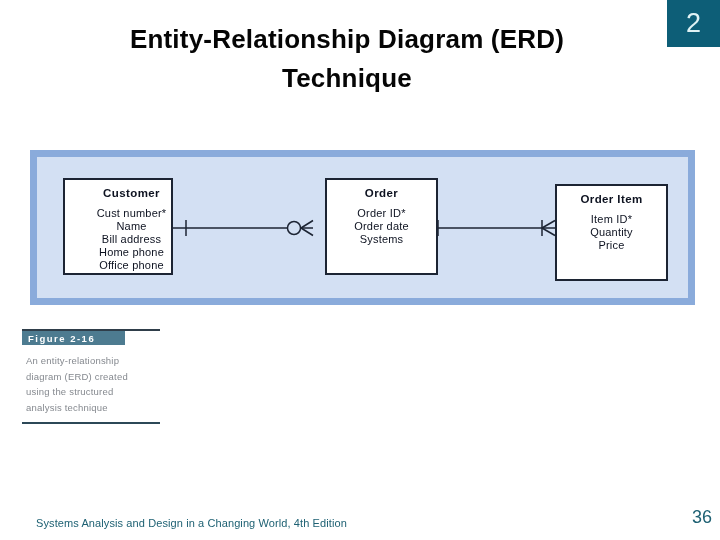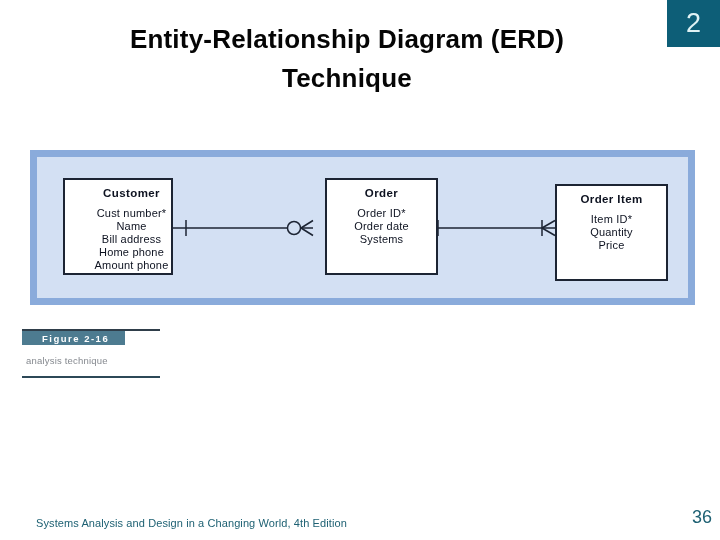--- a/index.html
+++ b/index.html
@@ -55,21 +55,21 @@
   .e-orderitem{left:518px;width:113px;margin-top:6px;}
   .connectors{position:absolute;left:0;top:0;width:651px;height:141px;pointer-events:none;}
   
   .figure{
     position:absolute;left:22px;top:329px;width:138px;
   }
   .figure .topline{width:138px;height:2px;background:#2f3e4a;}
   .figure .flabel{
     width:103px;height:14px;background:var(--figure-teal);
     color:#ffffff;font-size:9.5px;font-weight:bold;letter-spacing:1.5px;
-    display:flex;align-items:center;padding-left:20px;
+    display:flex;align-items:center;padding-left:6px;
   }
   .figure .fcap{
     margin-top:8px;margin-left:4px;color:#85898f;
     font-size:9.5px;line-height:15.5px;letter-spacing:0.2px;
   }
   .figure .bottomline{margin-top:7px;width:138px;height:2px;background:#2c4857;}
   
   .footer-text{
     position:absolute;left:8px;top:517px;
     color:var(--footer-teal);font-size:11px;letter-spacing:0.1px;margin-left:28px;
@@ -118,21 +118,21 @@
     </g>
   </svg>
 
   <div class="entity e-customer">
     <div class="etitle">Customer</div>
     <div class="attrs">
       <div class="attr">Cust number*</div>
       <div class="attr">Name</div>
       <div class="attr">Bill address</div>
       <div class="attr">Home phone</div>
-      <div class="attr">Amount phone</div>
+      <div class="attr">Office phone</div>
     </div>
   </div>
 
   <div class="entity e-order">
     <div class="etitle">Order</div>
     <div class="attrs">
       <div class="attr">Order ID*</div>
       <div class="attr">Order date</div>
       <div class="attr">Systems</div>
     </div>
@@ -147,19 +147,22 @@
     </div>
   </div>
 </div>
 
 <div class="figure">
   <div class="topline"></div>
   <div class="flabel">
     <span>Figure 2-16</span>
   </div>
   <div class="fcap">
+    <div>An entity-relationship</div>
+    <div>diagram (ERD) created</div>
+    <div>using the structured</div>
     <div>analysis technique</div>
   </div>
   <div class="bottomline"></div>
 </div>
 
 <div class="footer-text">Systems Analysis and Design in a Changing World, 4th Edition</div>
 <div class="page-number">36</div>
 
 </body></html>

